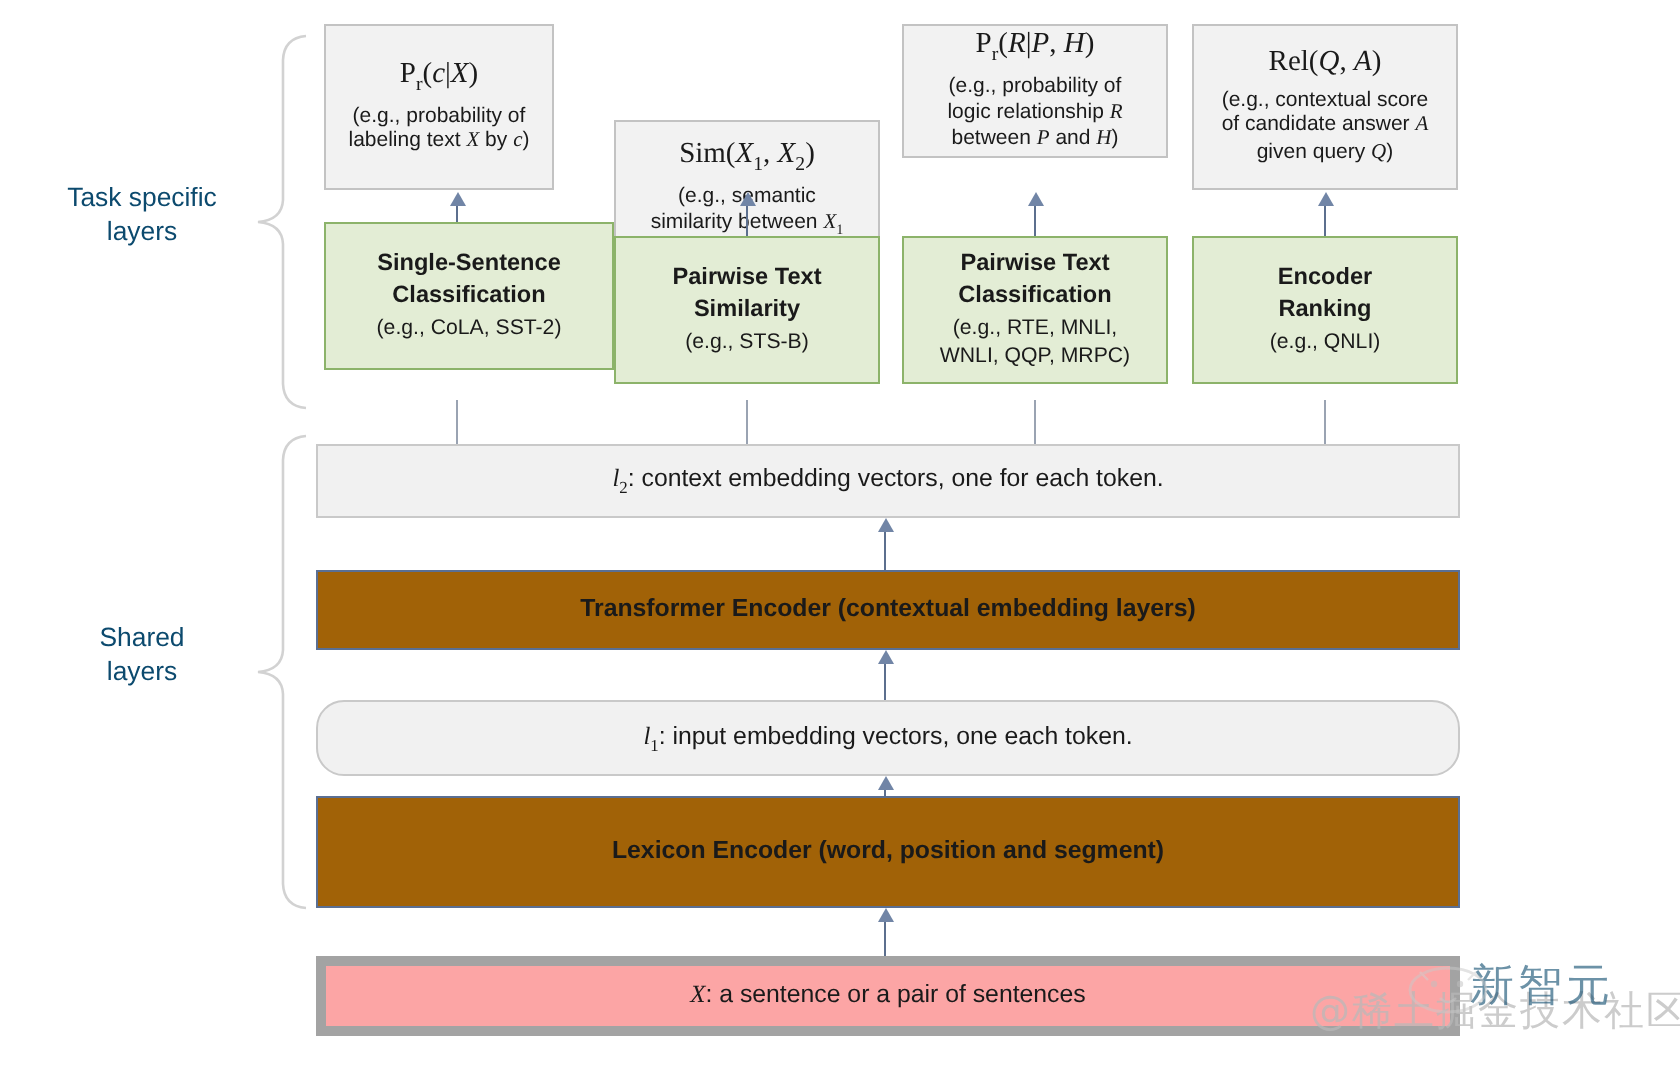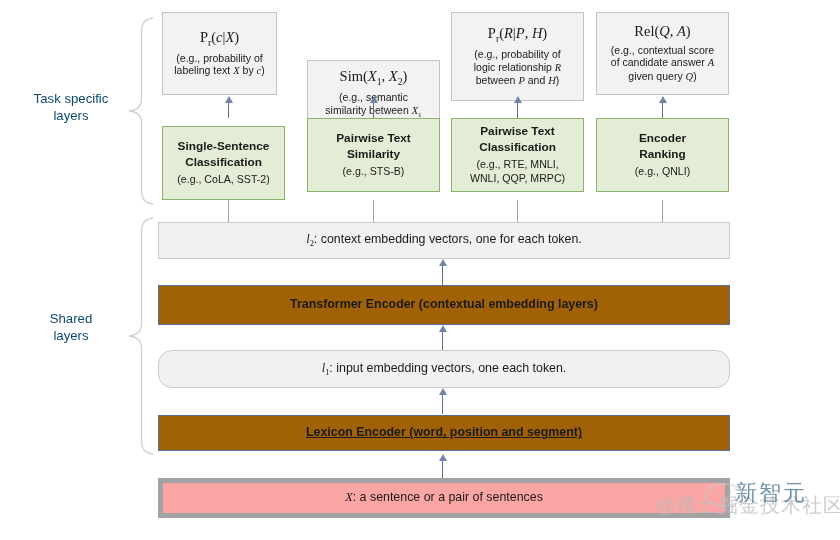--- a/index.html
+++ b/index.html
@@ -91,21 +91,21 @@
     <div class="t-title">
       <span class="sr">Sim(</span><i class="mv">X</i><sub class="sr">1</sub><span class="sr">,</span> <i class="mv">X</i><sub class="sr">2</sub><span class="sr">)</span>
     </div>
     <div class="t-sub">
       <span class="ln">(e.g., semantic</span>
       <span class="ln">similarity between <i class="mv">X</i><sub class="sr">1</sub></span>
       <span class="ln">and <i class="mv">X</i><sub class="sr">2</sub> )</span>
     </div>
   </div>
 
-  <div class="box box-out" style="left:451px;top:12px;width:133px;height:89px;">
+  <div class="box box-out" style="left:451px;top:12px;width:133px;height:67px;">
     <div class="t-title">
       <span class="sr">P</span><sub class="sr">r</sub><span class="sr">(</span><i class="mv">R</i><span class="sr">|</span><i class="mv">P</i><span class="sr">,</span> <i class="mv">H</i><span class="sr">)</span>
     </div>
     <div class="t-sub">
       <span class="ln">(e.g., probability of</span>
       <span class="ln">logic relationship <i class="mv">R</i></span>
       <span class="ln">between <i class="mv">P</i> and <i class="mv">H</i>)</span>
     </div>
   </div>
 
@@ -118,21 +118,21 @@
       <span class="ln">of candidate answer <i class="mv">A</i></span>
       <span class="ln">given query <i class="mv">Q</i>)</span>
     </div>
   </div>
 
   <div class="arrow" style="left:228px;top:102px;height:16px;"></div>
   <div class="arrow" style="left:373px;top:102px;height:16px;"></div>
   <div class="arrow" style="left:517px;top:102px;height:16px;"></div>
   <div class="arrow" style="left:662px;top:102px;height:16px;"></div>
 
-  <div class="box box-task" style="left:162px;top:126px;width:123px;height:74px;">
+  <div class="box box-task" style="left:162px;top:111px;width:145px;height:74px;">
     <div class="t-bold">
       <span class="ln">Single-Sentence</span>
       <span class="ln">Classification</span>
     </div>
     <div class="t-eg">
       <span class="ln">(e.g., CoLA, SST-2)</span>
     </div>
   </div>
 
   <div class="box box-task" style="left:307px;top:118px;width:133px;height:74px;">
@@ -186,21 +186,21 @@
   <div class="arrow" style="left:442px;top:331px;height:19px;"></div>
 
   <div class="box box-neutral" style="left:158px;top:350px;width:572px;height:38px;border-radius:14px;">
     <div class="t-mid">
       <i class="mv">l</i><sub class="sr">1</sub><span>: input embedding vectors, one each token.</span>
     </div>
   </div>
 
   <div class="arrow" style="left:442px;top:394px;height:20px;"></div>
 
-  <div class="box box-blue" style="left:158px;top:415px;width:572px;height:36px;text-decoration:underline;">
+  <div class="box box-blue" style="left:158px;top:398px;width:572px;height:56px;">
     <div class="t-blue-lbl">Lexicon Encoder (word, position and segment)</div>
   </div>
 
   <div class="arrow" style="left:442px;top:460px;height:18px;"></div>
 
   <div class="box box-input" style="left:158px;top:478px;width:572px;height:40px;">
     <div class="t-mid">
       <i class="mv">X</i><span>: a sentence or a pair of sentences</span>
     </div>
   </div>

